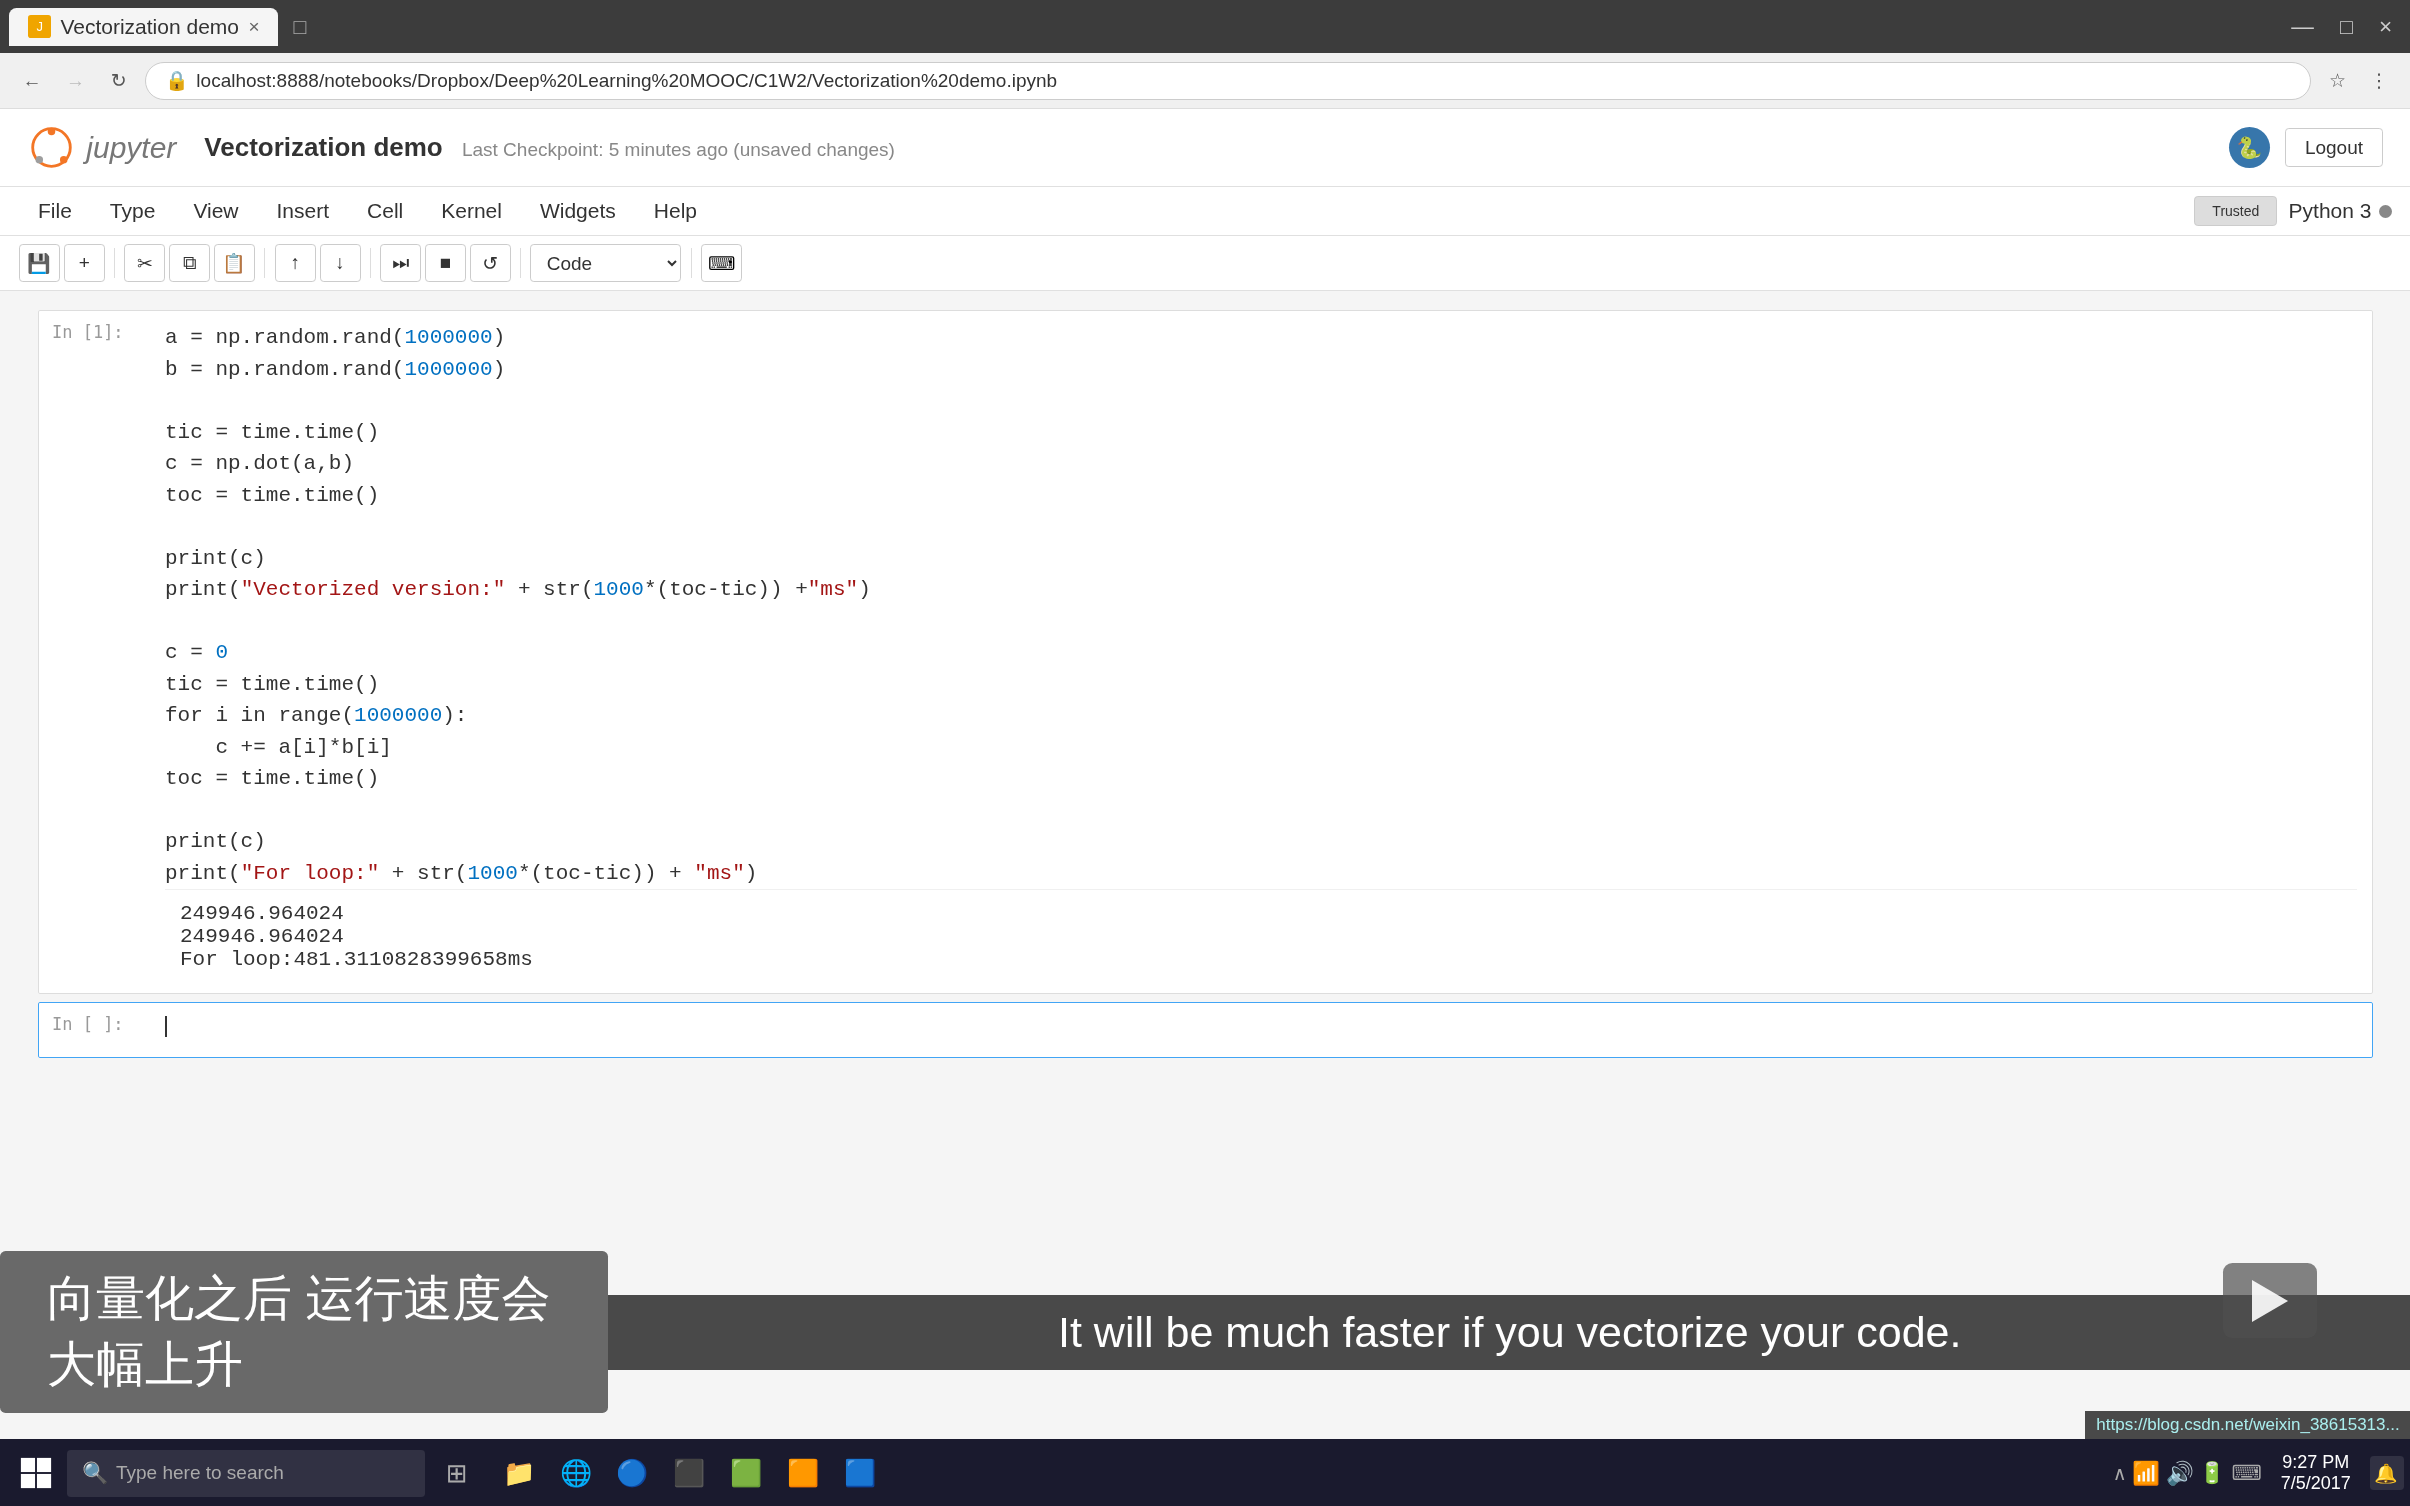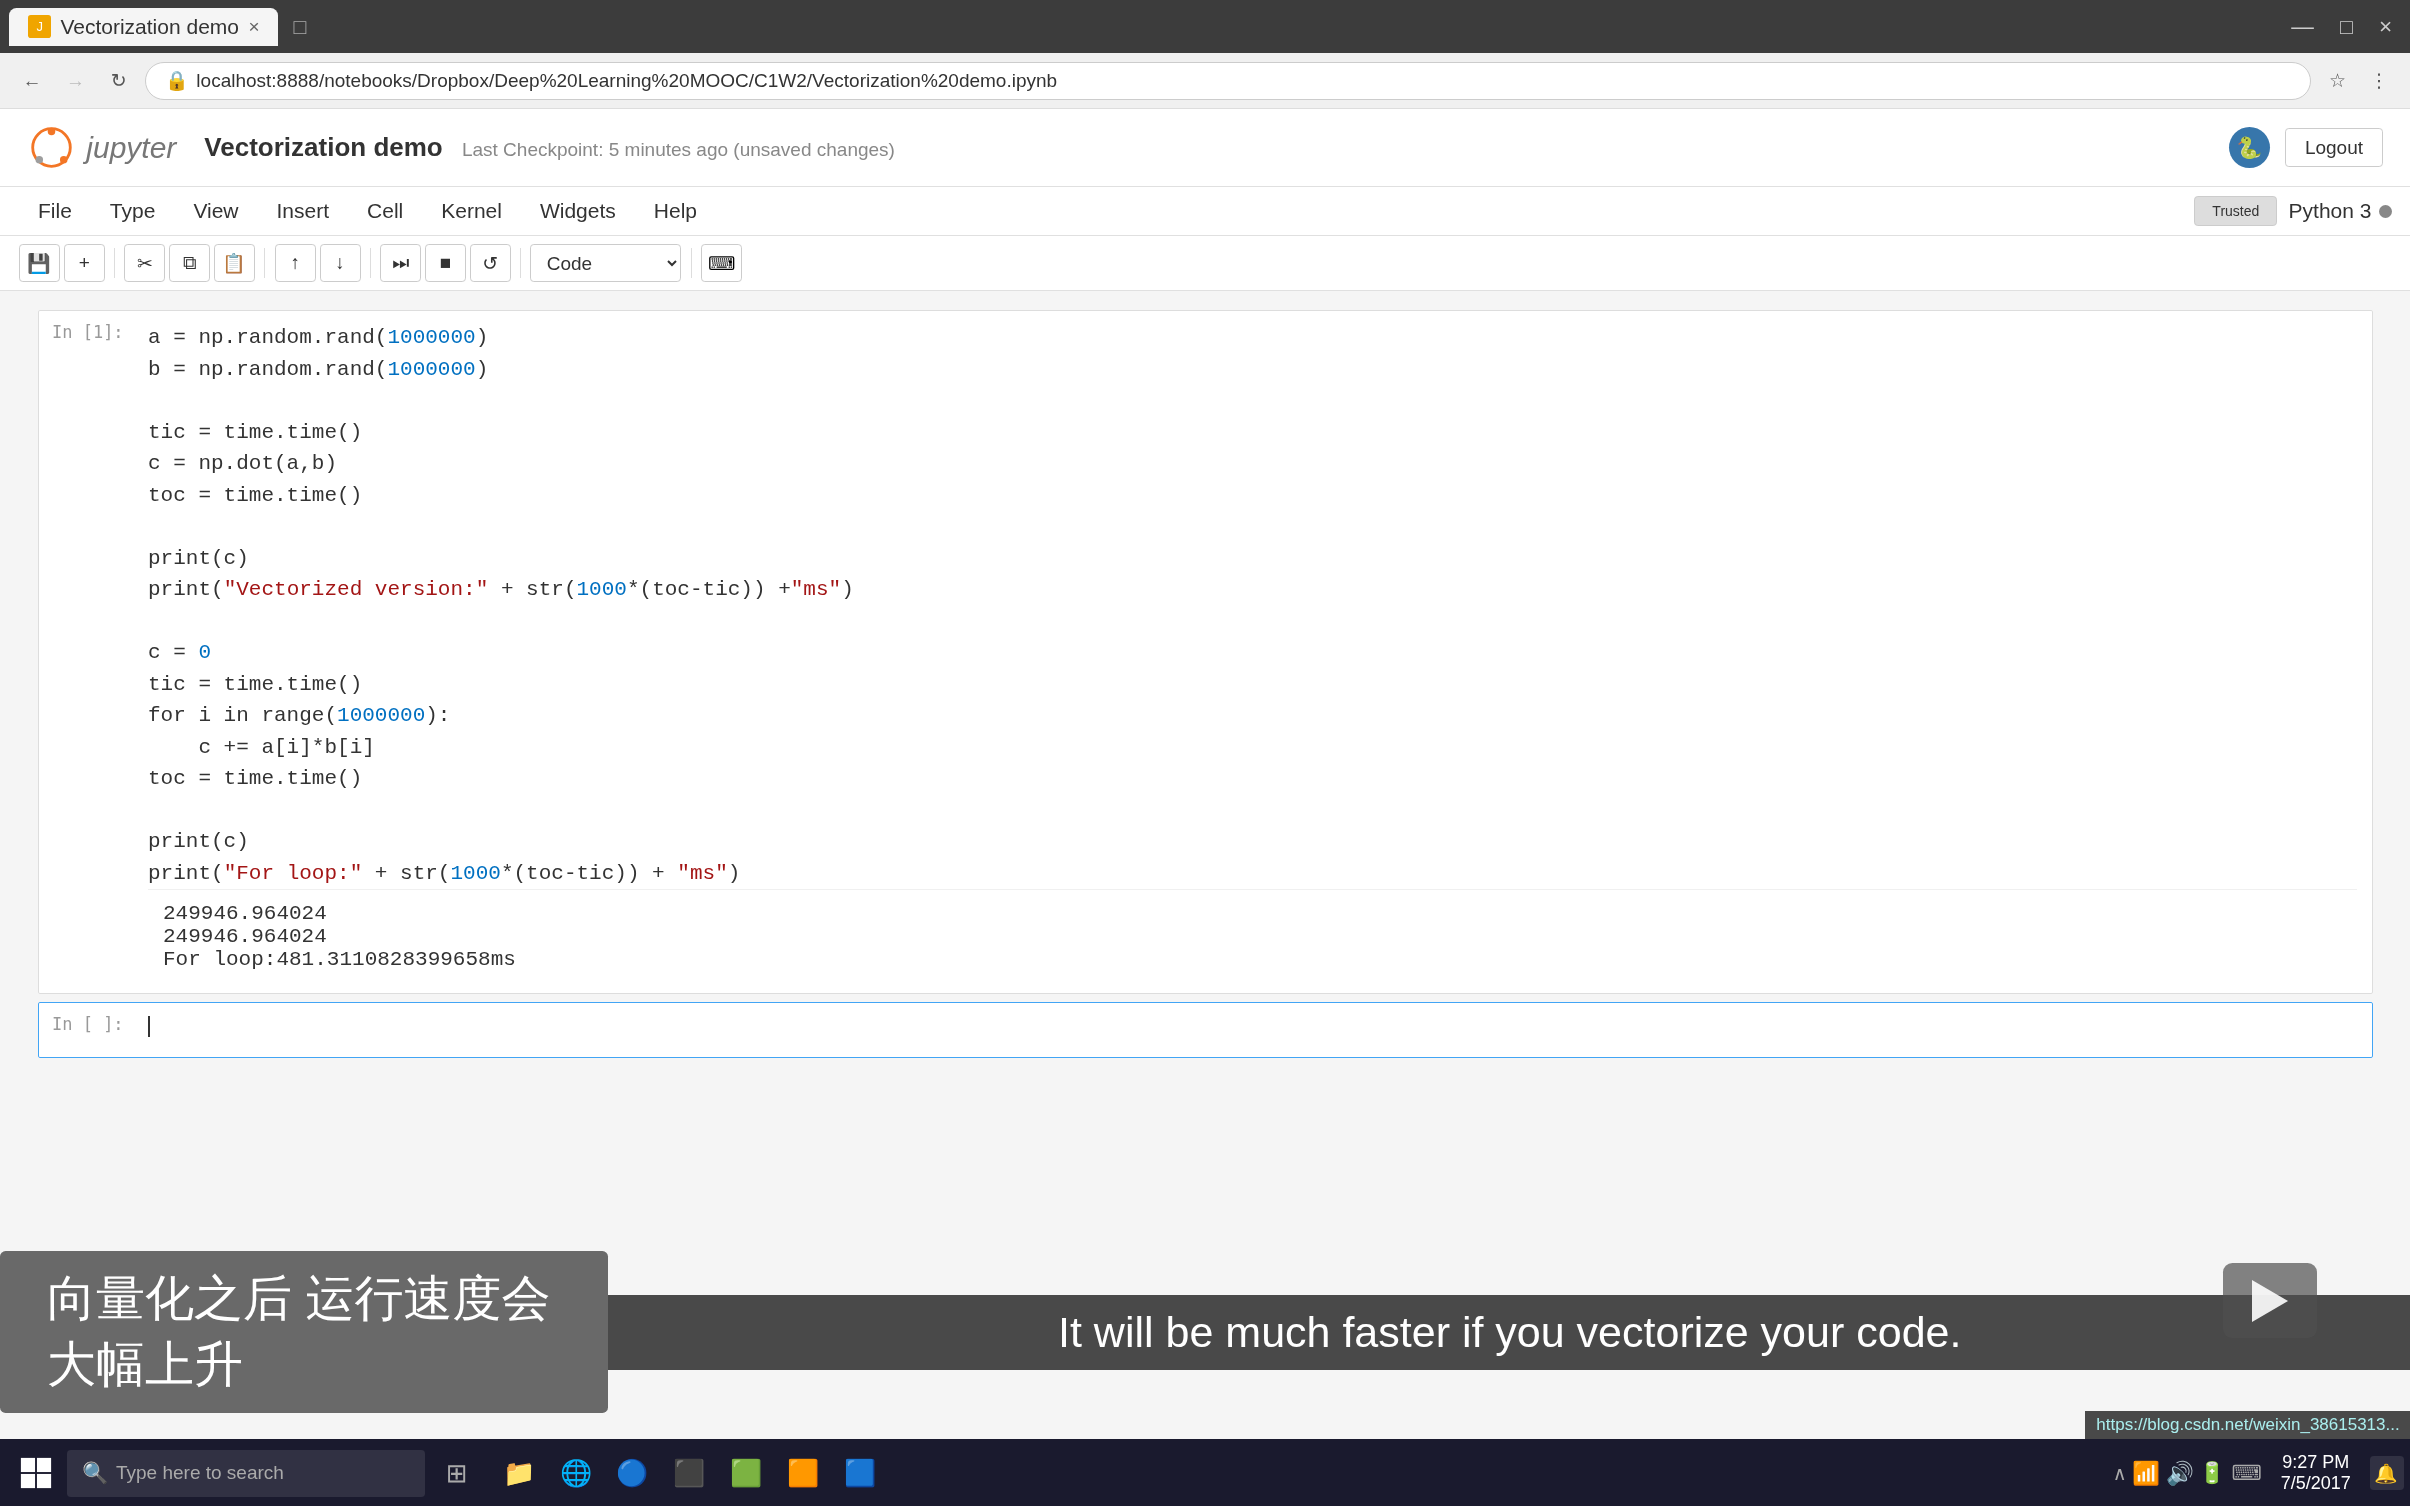--- a/index.html
+++ b/index.html
@@ -41,21 +41,21 @@
     .jupyter-toolbar { background: white; border-bottom: 0.9px solid #e0e0e0; padding: 7.5px 19px; display: flex; align-items: center; gap: 3.8px; height: 55px; }
     .toolbar-btn { width: 41px; height: 38px; border: 0.9px solid #ccc; border-radius: 3.8px; background: white; cursor: pointer; display: flex; align-items: center; justify-content: center; font-size: 19px; color: #333; }
     .toolbar-separator { width: 0.9px; height: 30px; background: #ddd; margin: 0 5.6px; }
     .cell-type-select { height: 38px; border: 0.9px solid #ccc; border-radius: 3.8px; padding: 0 11.3px; font-size: 19px; color: #333; background: white; cursor: pointer; min-width: 151px; }
     .toolbar-keyboard-btn { width: 41px; height: 38px; border: 0.9px solid #ccc; border-radius: 3.8px; background: white; cursor: pointer; display: flex; align-items: center; justify-content: center; font-size: 19px; }
 
     
     .notebook-content { background: #f5f5f5; padding: 19px 38px; overflow-y: auto; height: calc(100% - 207px); }
 
     
-    .cell { margin-bottom: 2px; }
+    .cell { margin-bottom: 2px; gap: 17px; }
     .code-cell { background: white; border: 0.9px solid #ddd; border-radius: 1.9px; display: flex; }
     .cell-prompt { min-width: 94px; padding: 11.3px 9.4px; font-size: 17px; color: #999; font-family: monospace; text-align: right; }
     .cell-content { flex: 1; padding: 11.3px 15px; }
 
     
     .code-editor { font-family: 'Courier New', monospace; font-size: 21px; line-height: 1.5; color: #333; white-space: pre; }
 
     
     .output-area { padding: 11.3px 15px; font-family: 'Courier New', monospace; font-size: 21px; color: #333; border-top: 0.9px solid #f0f0f0; }
 

